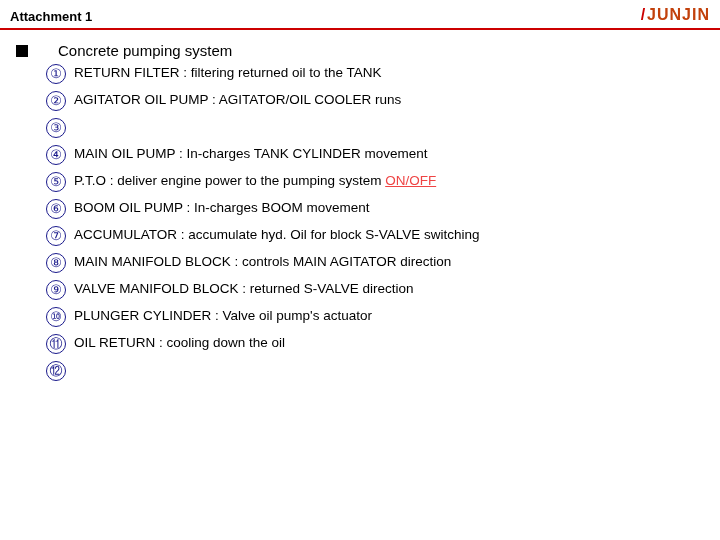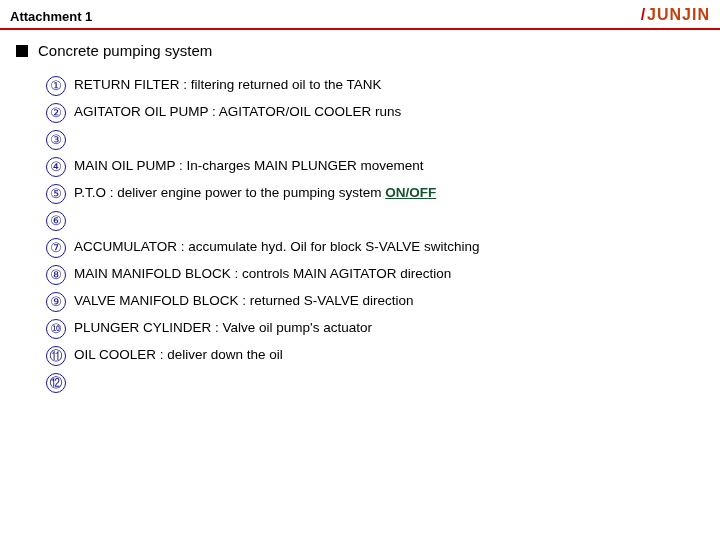--- a/index.html
+++ b/index.html
@@ -51,21 +51,22 @@
       letter-spacing: 1px;
     }
 
     .content {
       padding: 12px 16px 12px 16px;
     }
 
     .section-title {
       display: flex;
       align-items: center;
-      margin-bottom: 16px;
+      margin-bottom: 4px;
+      gap: 20px;
     }
 
     .bullet-square {
       width: 12px;
       height: 12px;
       background: #000000;
       margin-right: 10px;
       flex-shrink: 0;
     }
 
@@ -104,22 +105,21 @@
     }
 
     .item-text {
       font-size: 13.5px;
       color: #000000;
       line-height: 1.5;
     }
 
     .underline-link {
       text-decoration: underline;
-      color: #14532d;
-      font-weight: bold;
+      color: #ef4444;
     }
   </style>
 </head>
 <body>
 
 <div class="header">
   <span class="attachment-label">Attachment 1</span>
   <div class="logo-container">
     <span class="logo-slash">/</span>
     <span class="logo-text">JUNJIN</span>
@@ -143,32 +143,33 @@
       <span class="item-number">②</span>
       <span class="item-text">AGITATOR OIL PUMP : AGITATOR/OIL COOLER runs</span>
     </div>
 
     <div class="item">
       <span class="item-number">③</span>
     </div>
 
     <div class="item">
       <span class="item-number">④</span>
-      <span class="item-text">MAIN OIL PUMP : In-charges  MAIN PLUNGER movement</span>
+      <span class="item-text">MAIN OIL PUMP : In-charges  TANK CYLINDER movement</span>
     </div>
 
     <div class="item">
       <span class="item-number">⑤</span>
       <span class="item-text">
         <span>P.T.O : deliver engine power to the pumping system </span><span class="underline-link">ON/OFF</span>
       </span>
     </div>
 
     <div class="item">
       <span class="item-number">⑥</span>
+      <span class="item-text">BOOM OIL PUMP : In-charges BOOM movement</span>
     </div>
 
     <div class="item">
       <span class="item-number">⑦</span>
       <span class="item-text">ACCUMULATOR : accumulate hyd. Oil for block S-VALVE switching</span>
     </div>
 
     <div class="item">
       <span class="item-number">⑧</span>
       <span class="item-text">MAIN MANIFOLD BLOCK : controls MAIN AGITATOR direction</span>
@@ -179,21 +180,21 @@
       <span class="item-text">VALVE MANIFOLD BLOCK : returned S-VALVE direction</span>
     </div>
 
     <div class="item">
       <span class="item-number">⑩</span>
       <span class="item-text">PLUNGER CYLINDER : Valve oil pump's actuator</span>
     </div>
 
     <div class="item">
       <span class="item-number">⑪</span>
-      <span class="item-text">OIL COOLER : deliver down the oil</span>
+      <span class="item-text">OIL RETURN : cooling down the oil</span>
     </div>
 
     <div class="item">
       <span class="item-number">⑫</span>
     </div>
 
   </div>
 </div>
 
 </body></html>

